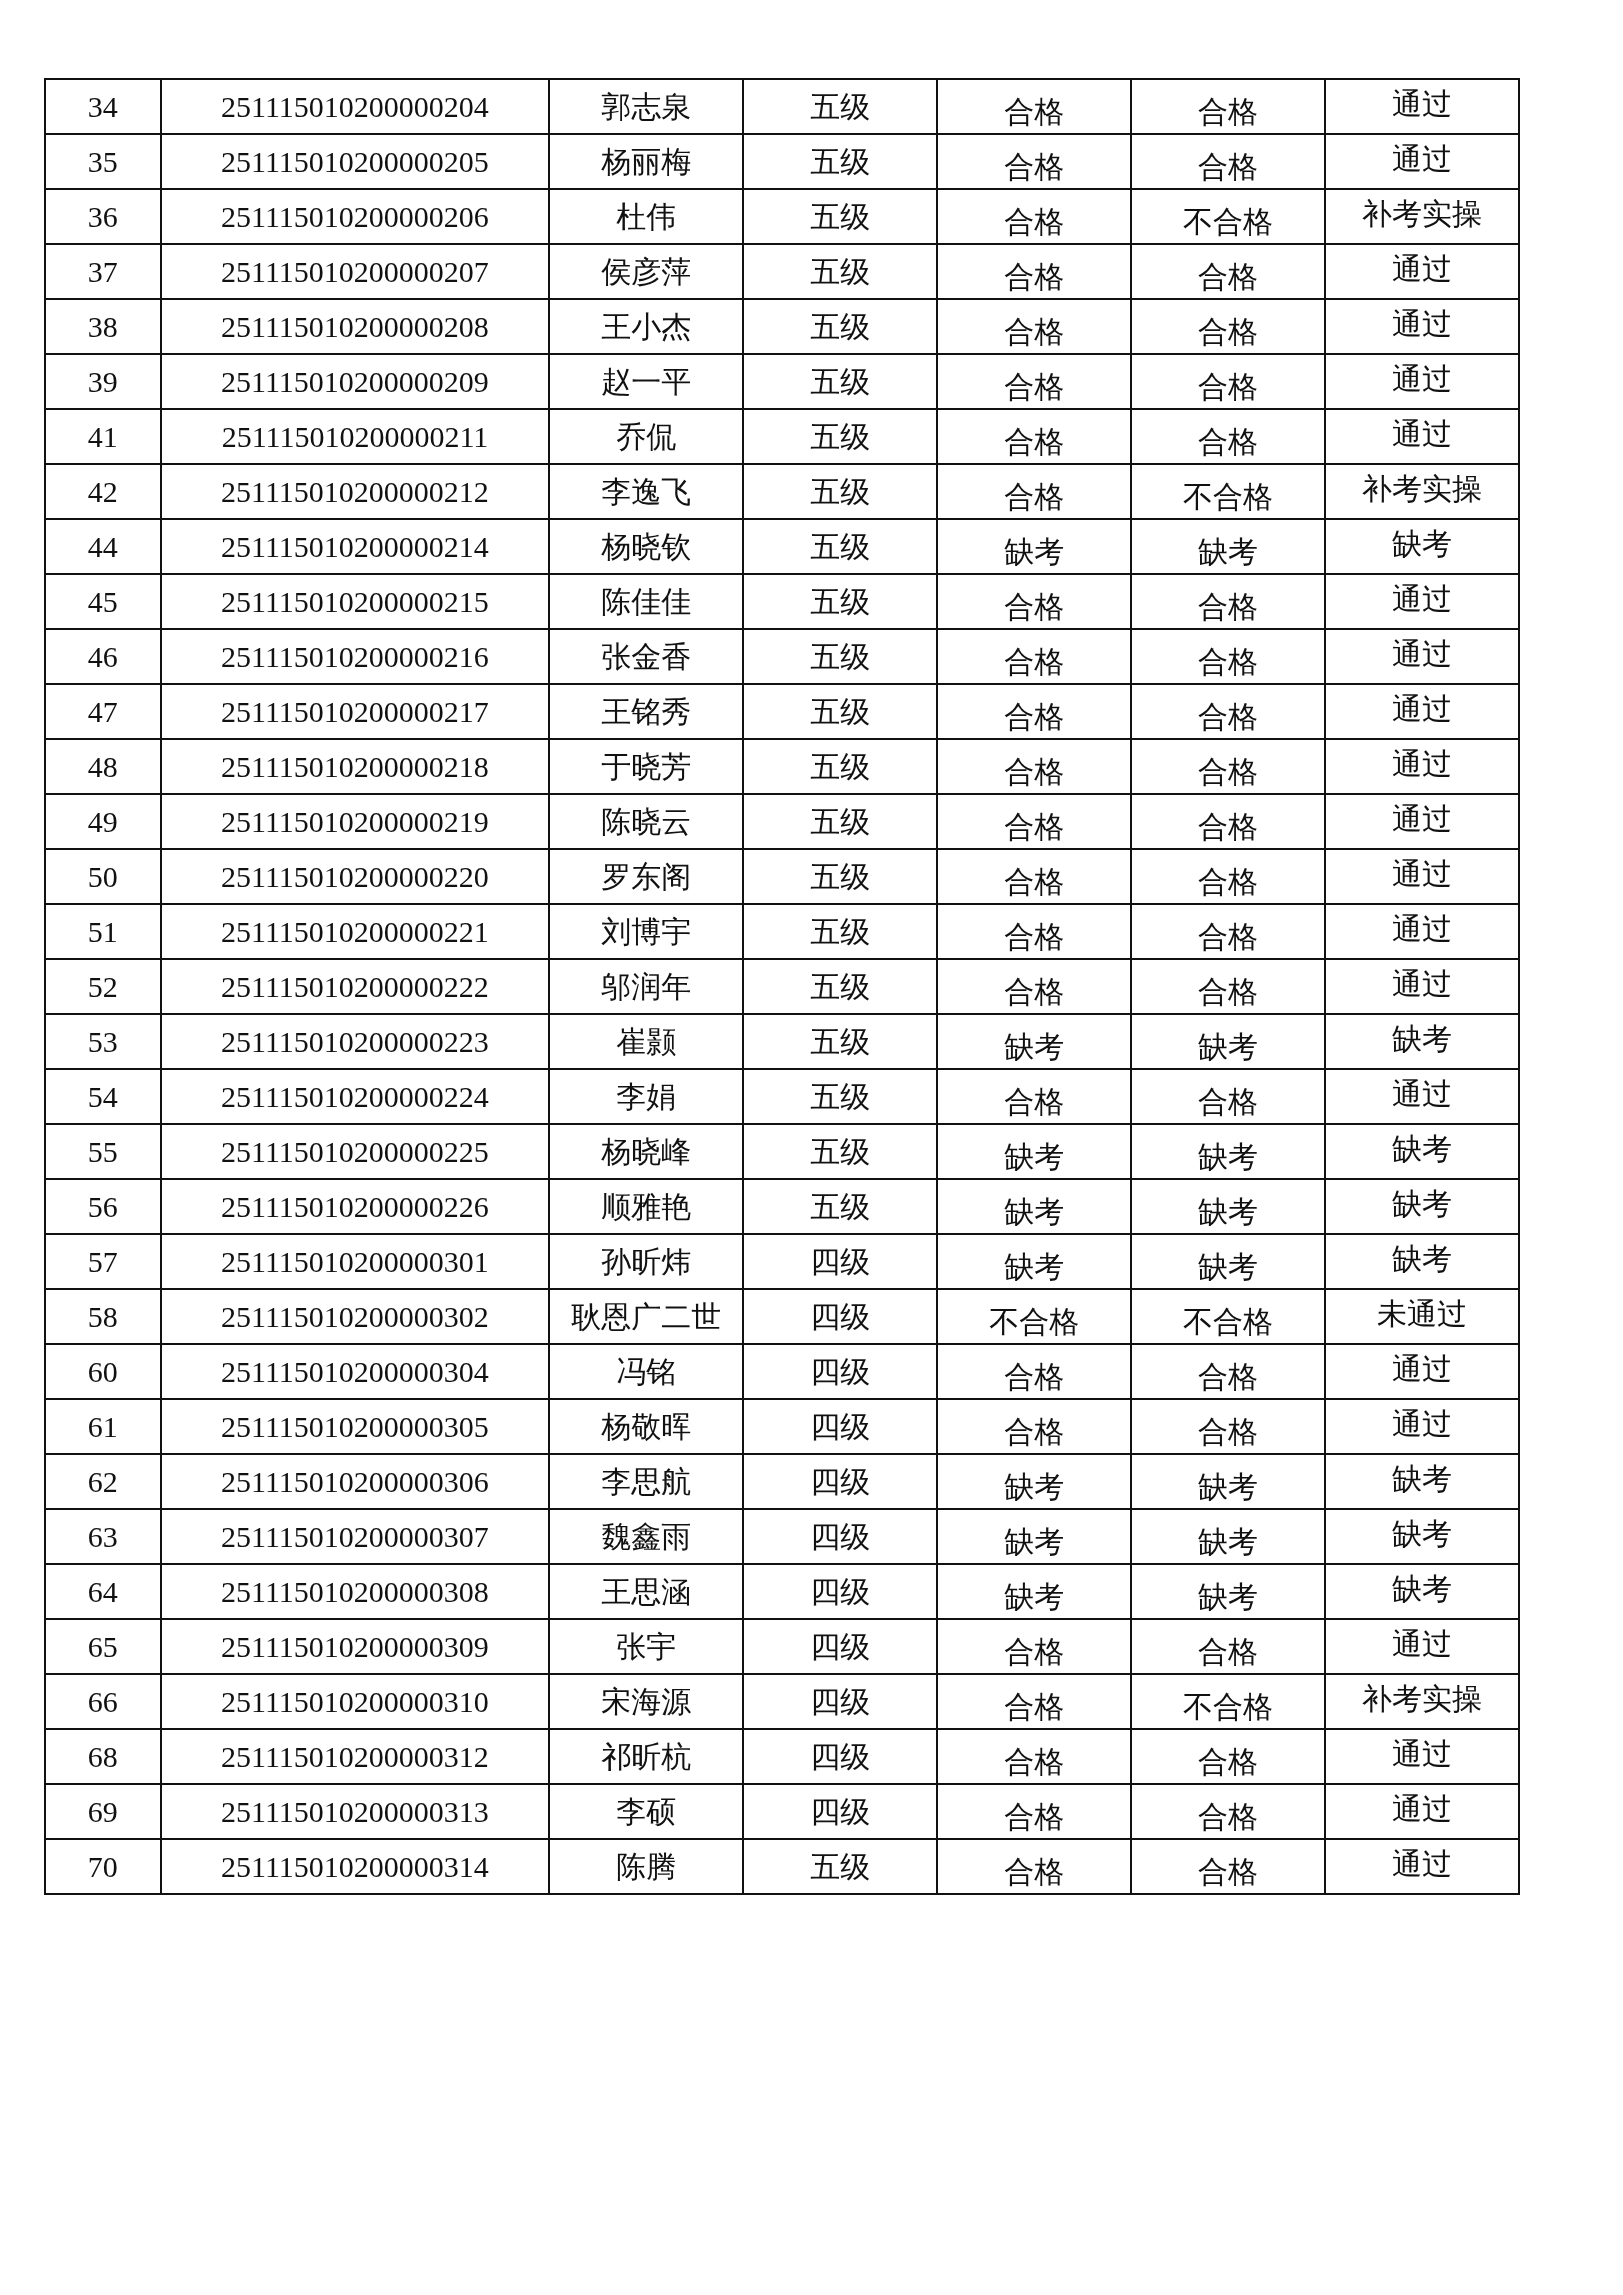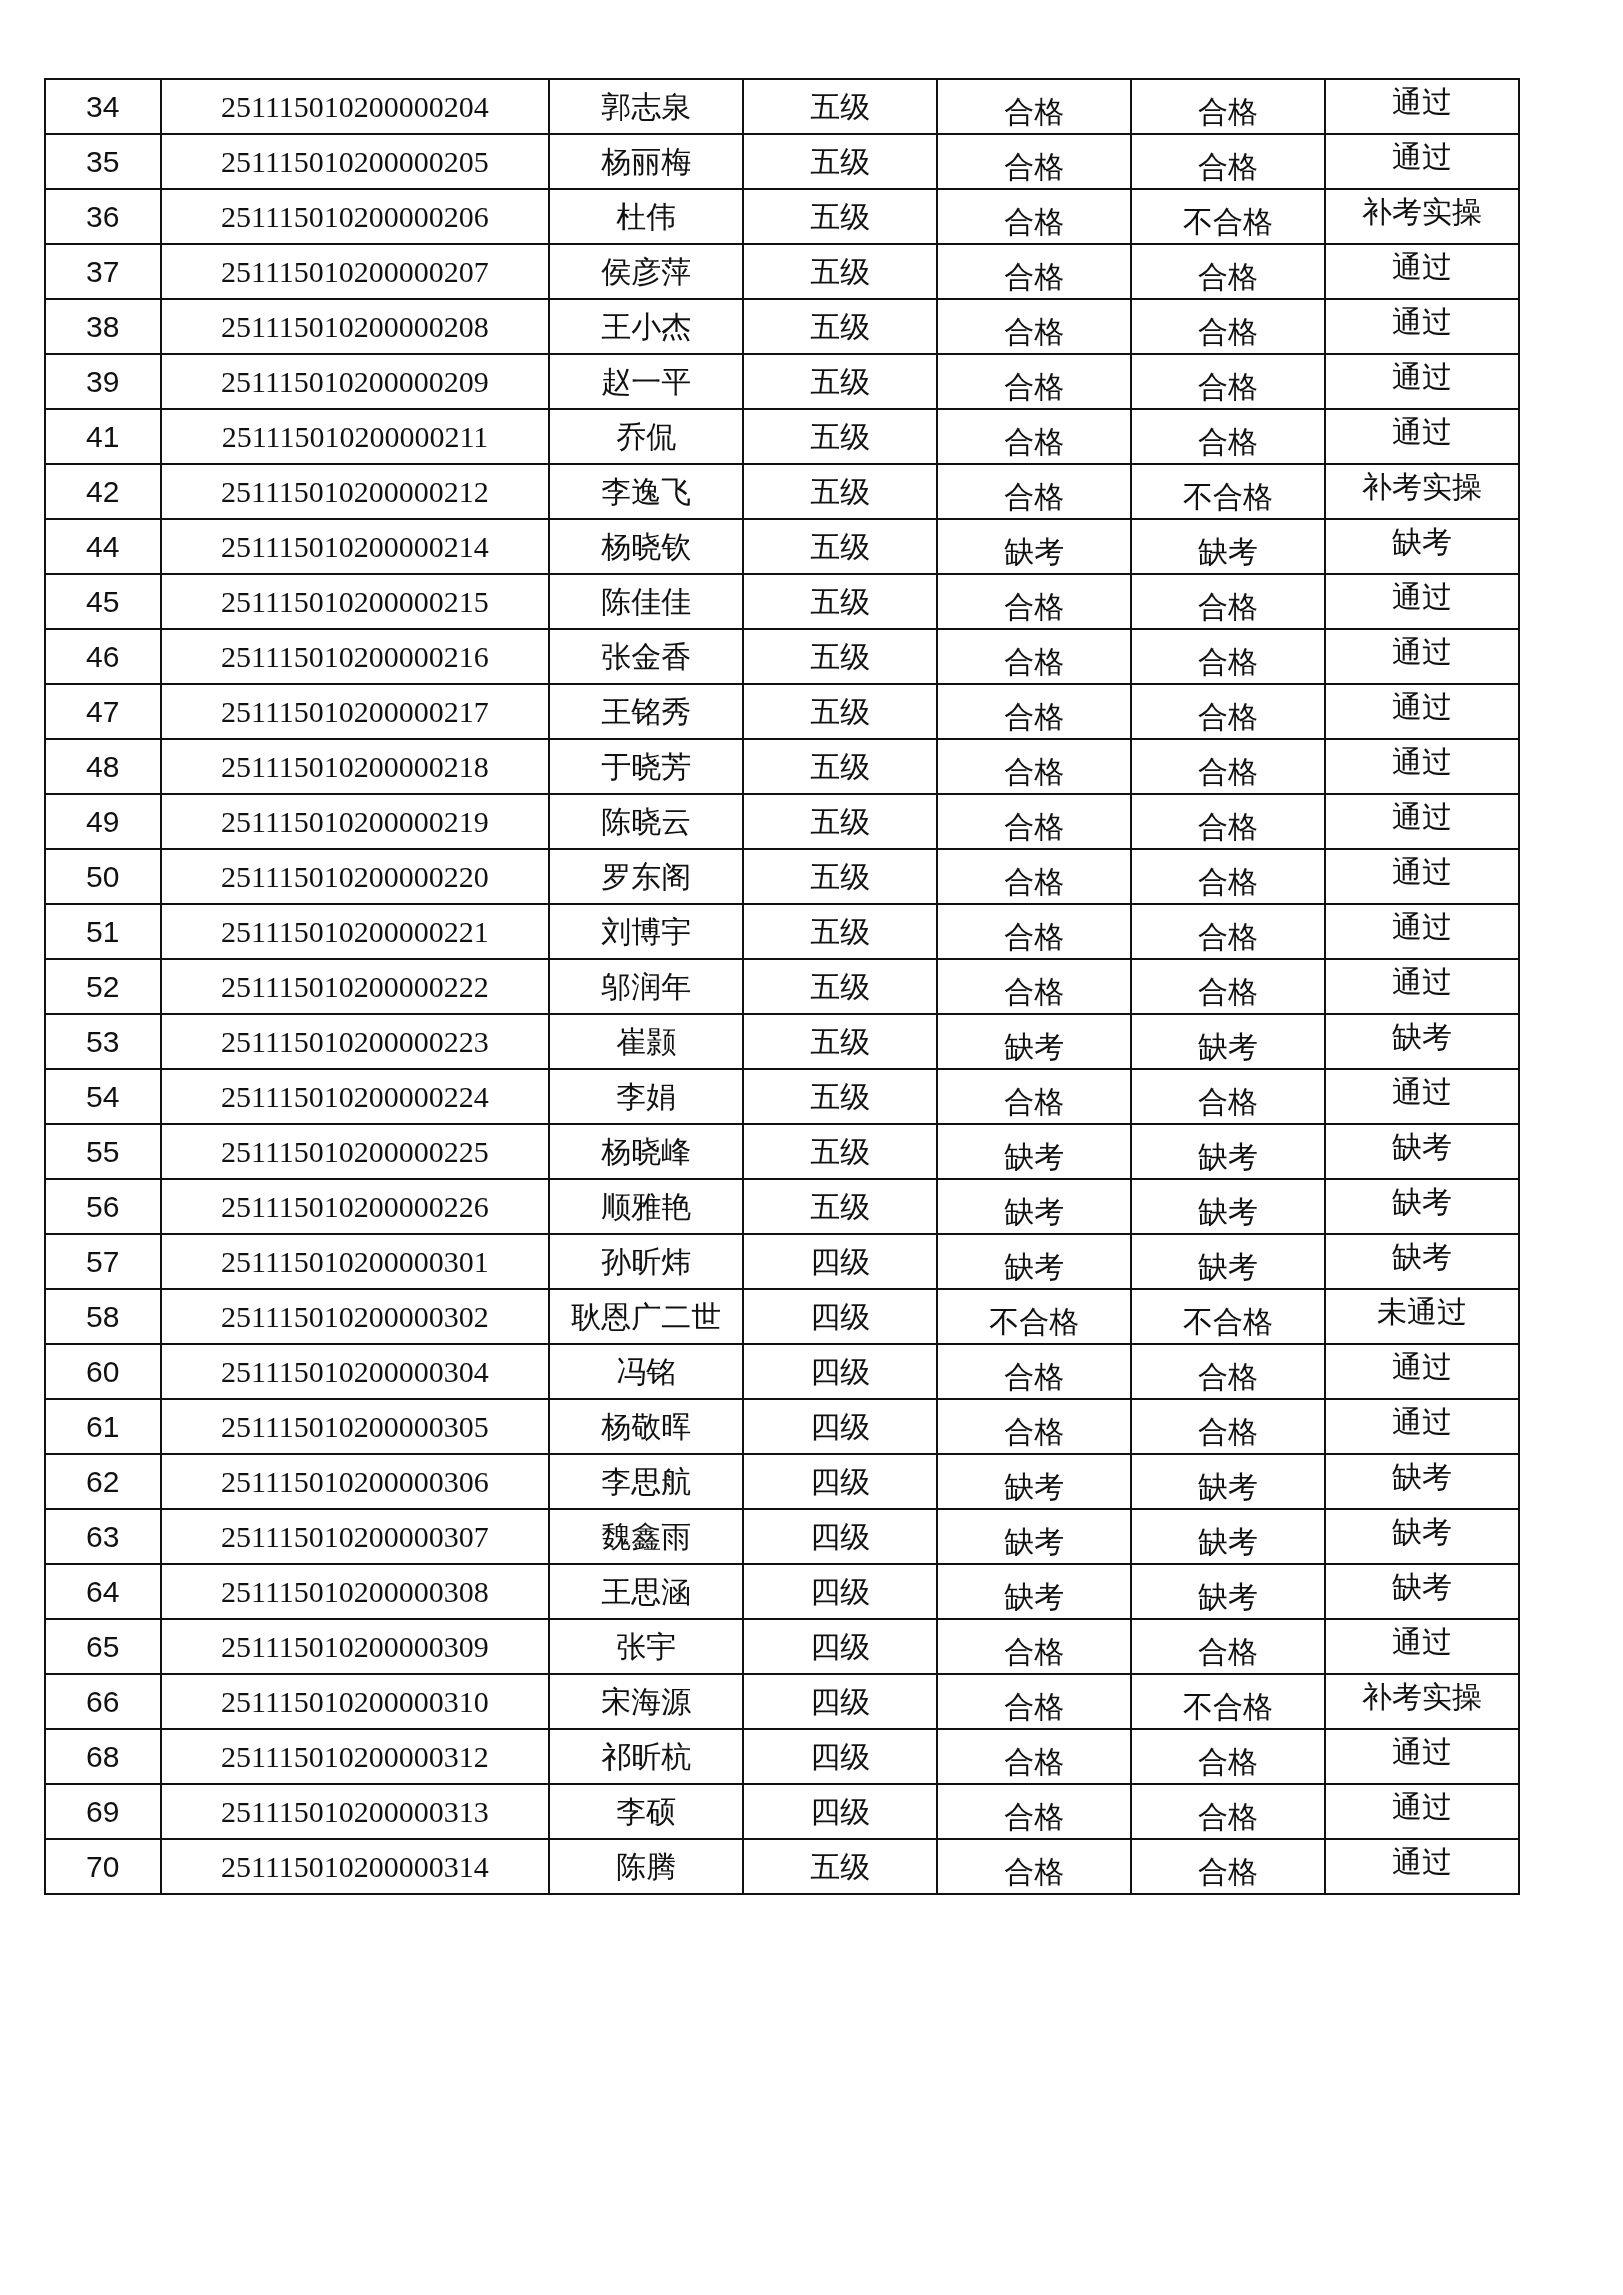--- a/index.html
+++ b/index.html
@@ -30,27 +30,27 @@
       border: 2.6px solid #111111;
       height: 53px;
       padding: 0;
       text-align: center;
       vertical-align: middle;
       font-size: 30px;
       line-height: 1;
       white-space: nowrap;
       overflow: hidden;
     }
-    td.c-seq   { width: 113px; font-family: Liberation Sans, sans-serif; }
+    td.c-seq   { width: 113px; font-family: Liberation Serif, serif; }
     td.c-id    { width: 385px; font-family: "Liberation Serif", serif; font-size: 29px; }
     td.c-name  { width: 191px; font-family: "DejaVu Sans", sans-serif; font-size: 30px; }
     td.c-level { width: 191px; font-family: "DejaVu Sans", sans-serif; font-size: 30px; margin-left: 40px; }
     td.c-theory{ width: 191px; font-family: "DejaVu Sans", sans-serif; font-size: 30px; }
     td.c-prac  { width: 191px; font-family: "DejaVu Sans", sans-serif; font-size: 30px; }
-    td.c-res   { width: 191px; font-family: Liberation Mono, monospace; font-size: 30px; }
+    td.c-res   { width: 191px; font-family: Liberation Serif, serif; font-size: 30px; }
     td.c-theory span, td.c-prac span { position: relative; top: 5.3px; }
     td.c-res span { position: relative; top: -2.6px; }
   </style>
 </head>
 <body>
 
 <div class="sheet">
   <table class="results">
     <tbody id="results-body">
   <tr>

